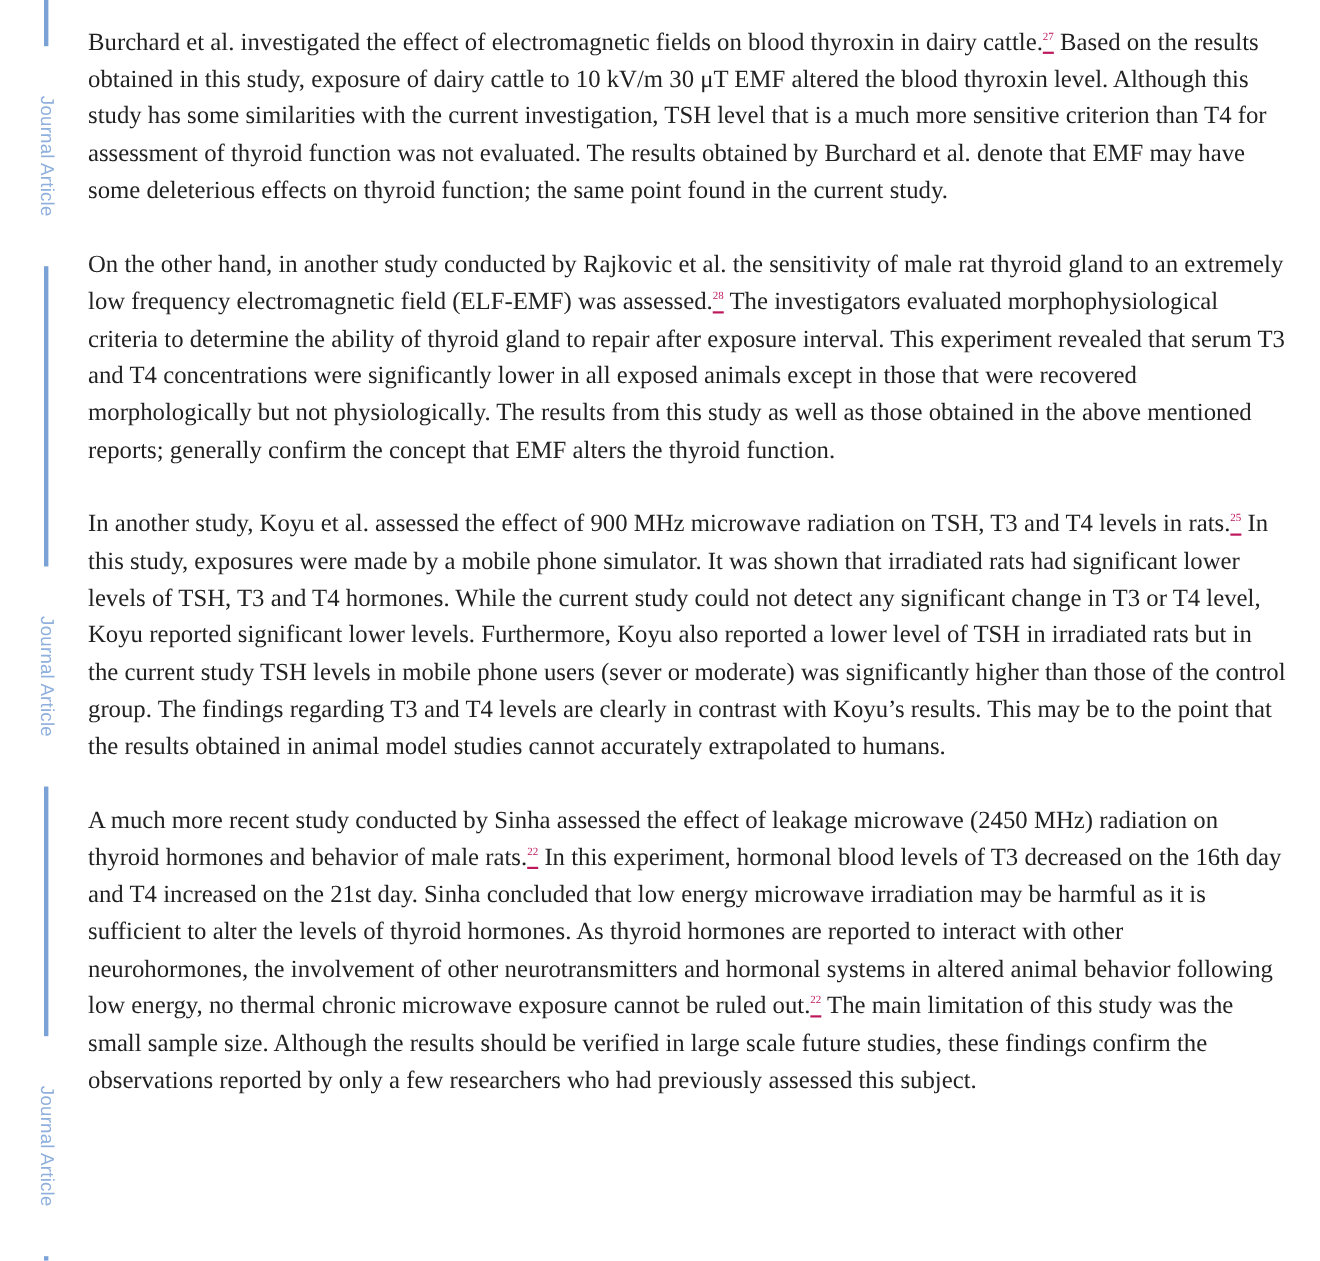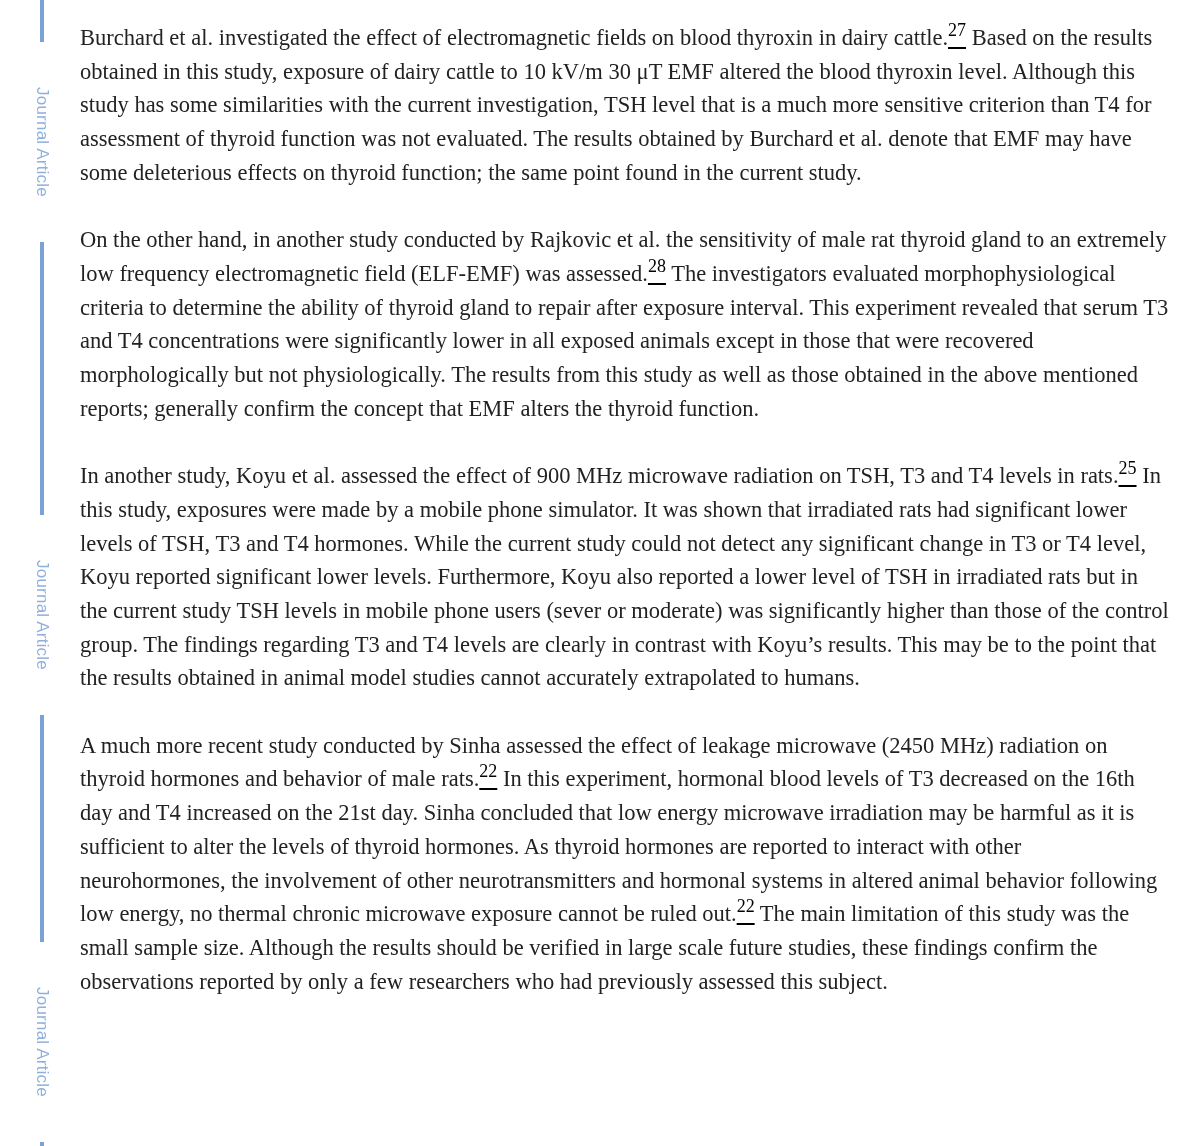--- a/index.html
+++ b/index.html
@@ -18,21 +18,21 @@
     font-family: "Liberation Sans", sans-serif; font-size: 17px; color: #8fb0dc;
     letter-spacing: 0.2px;
   }
   .content {
     position: absolute; left: 80px; top: 21px; width: 1090px;
     font-family: "Liberation Serif", serif; font-size: 22.5px; line-height: 33.7px;
     color: #222222;
   }
   .content p { margin: 0 0 33.7px 0; }
   sup.ref {
-    font-size: 18px; line-height: 0; vertical-align: 9px; color: #000000;
+    font-size: 10px; line-height: 0; vertical-align: 9px; color: #be185d;
     text-decoration: underline; text-decoration-thickness: 2px; text-underline-offset: 11px;
     cursor: pointer;
   }
 </style>
 </head>
 <body>
 
 <div class="rail"></div>
 <div class="rail-label" style="top:42px;height:200px;">
   <span>Journal Article</span>

